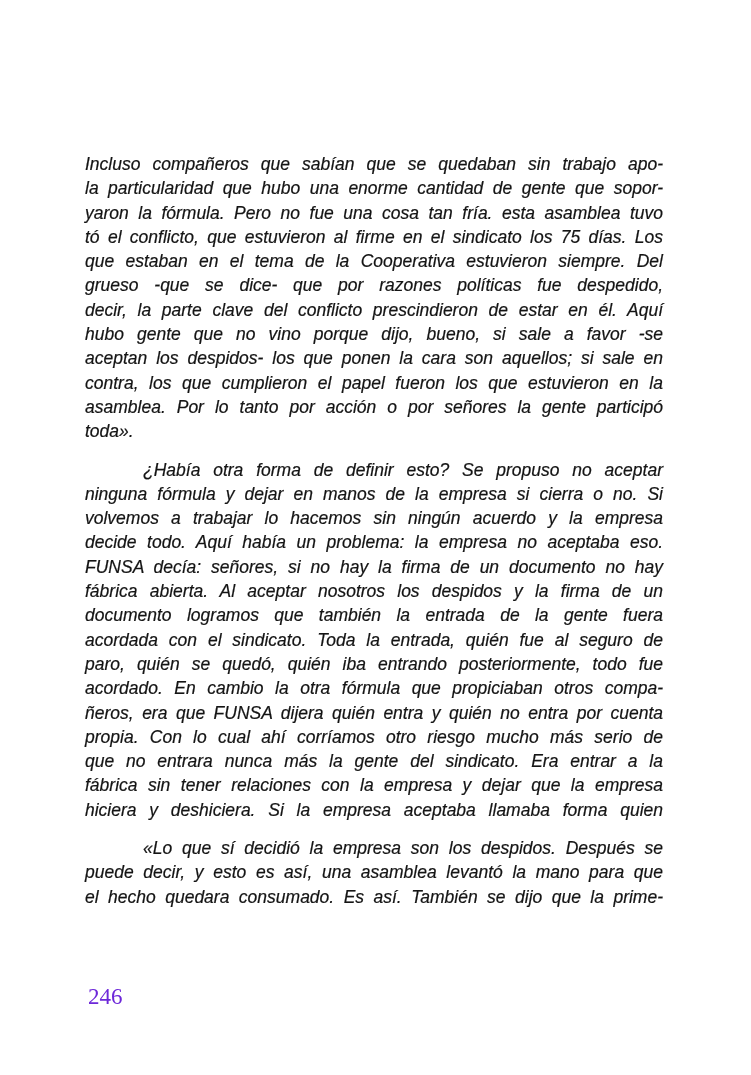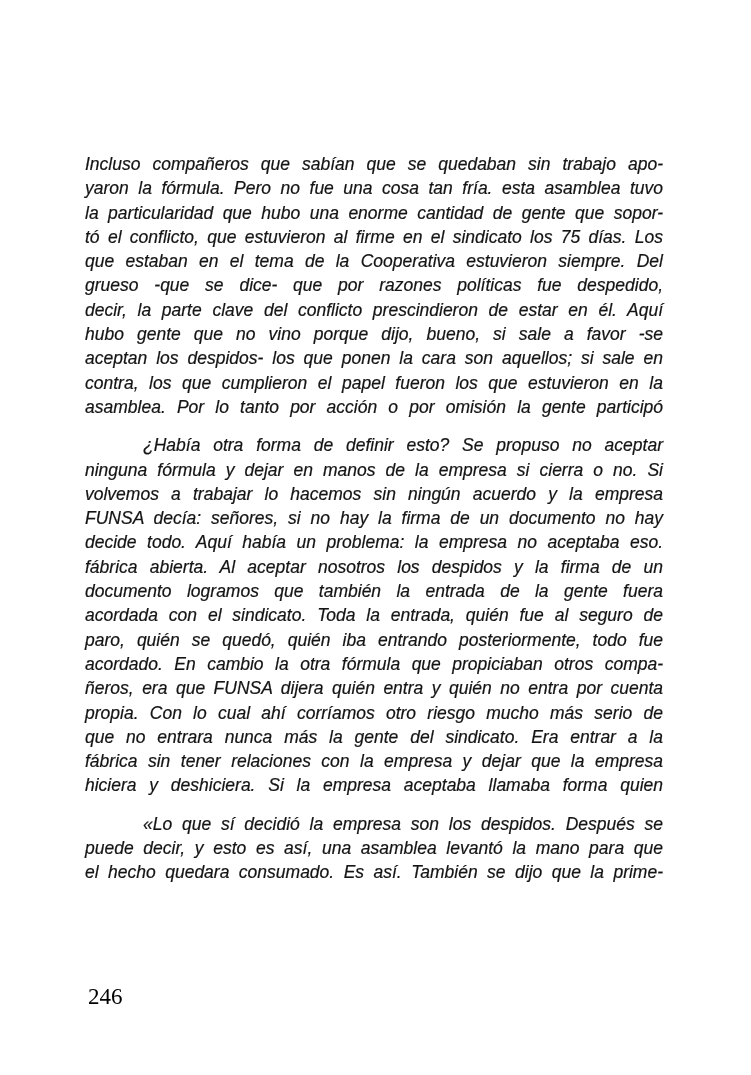--- a/index.html
+++ b/index.html
@@ -35,47 +35,48 @@
   }
   .line.last { text-align-last: left; }
   .paragraph.indented .line:first-child { padding-left: 58px; }
   .page-number {
     position: absolute;
     left: 88px;
     top: 984px;
     font-family: "Liberation Serif", serif;
     font-size: 23px;
     font-style: normal;
-    color: #000000;
+    color: #6d28d9;
   }
 </style>
 </head>
 <body>
 
 <div class="page">
   <div class="text-block">
       <div class="paragraph">
         <div class="line">Incluso compañeros que sabían que se quedaban sin trabajo apo-</div>
+        <div class="line">la particularidad que hubo una enorme cantidad de gente que sopor-</div>
         <div class="line">yaron la fórmula. Pero no fue una cosa tan fría. esta asamblea tuvo</div>
-        <div class="line">la particularidad que hubo una enorme cantidad de gente que sopor-</div>
         <div class="line">tó el conflicto, que estuvieron al firme en el sindicato los 75 días. Los</div>
         <div class="line">que estaban en el tema de la Cooperativa estuvieron siempre. Del</div>
         <div class="line">grueso -que se dice- que por razones políticas fue despedido,</div>
         <div class="line">decir, la parte clave del conflicto prescindieron de estar en él. Aquí</div>
         <div class="line">hubo gente que no vino porque dijo, bueno, si sale a favor -se</div>
         <div class="line">aceptan los despidos- los que ponen la cara son aquellos; si sale en</div>
         <div class="line">contra, los que cumplieron el papel fueron los que estuvieron en la</div>
-        <div class="line">asamblea. Por lo tanto por acción o por omisión la gente participó</div>
+        <div class="line">asamblea. Por lo tanto por acción o por señores la gente participó</div>
+        <div class="line last">toda».</div>
       </div>
       <div class="paragraph indented">
         <div class="line">¿Había otra forma de definir esto? Se propuso no aceptar</div>
         <div class="line">ninguna fórmula y dejar en manos de la empresa si cierra o no. Si</div>
         <div class="line">volvemos a trabajar lo hacemos sin ningún acuerdo y la empresa</div>
+        <div class="line">decide todo. Aquí había un problema: la empresa no aceptaba eso.</div>
         <div class="line">FUNSA decía: señores, si no hay la firma de un documento no hay</div>
-        <div class="line">decide todo. Aquí había un problema: la empresa no aceptaba eso.</div>
         <div class="line">fábrica abierta. Al aceptar nosotros los despidos y la firma de un</div>
         <div class="line">documento logramos que también la entrada de la gente fuera</div>
         <div class="line">acordada con el sindicato. Toda la entrada, quién fue al seguro de</div>
         <div class="line">paro, quién se quedó, quién iba entrando posteriormente, todo fue</div>
         <div class="line">acordado. En cambio la otra fórmula que propiciaban otros compa-</div>
         <div class="line">ñeros, era que FUNSA dijera quién entra y quién no entra por cuenta</div>
         <div class="line">propia. Con lo cual ahí corríamos otro riesgo mucho más serio de</div>
         <div class="line">que no entrara nunca más la gente del sindicato. Era entrar a la</div>
         <div class="line">fábrica sin tener relaciones con la empresa y dejar que la empresa</div>
         <div class="line">hiciera y deshiciera. Si la empresa aceptaba llamaba forma quien</div>

